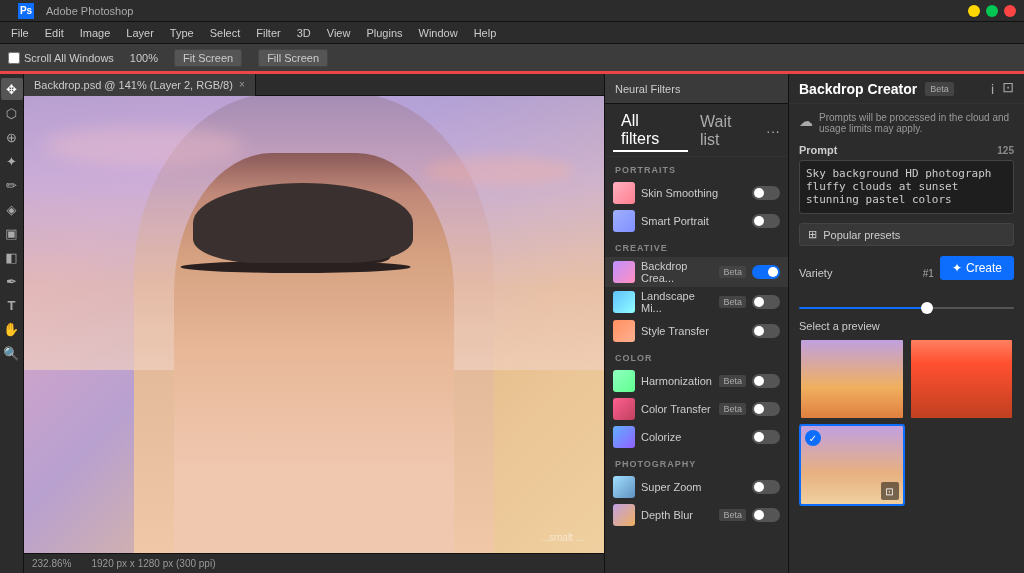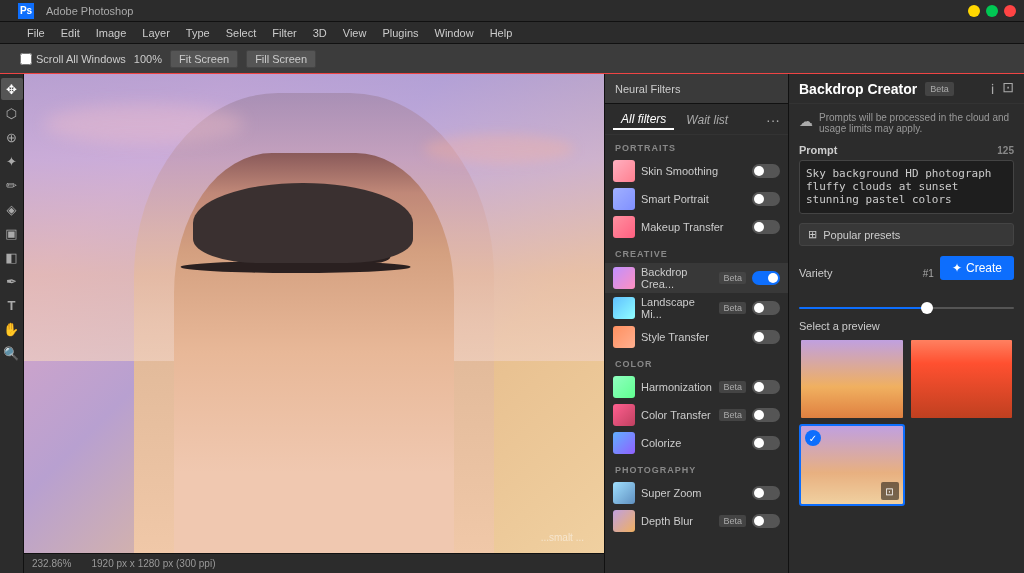--- a/index.html
+++ b/index.html
@@ -36,37 +36,37 @@
     #title-bar .win-btn.min { background: #ffd700; }
     #title-bar .win-btn.max { background: #00c853; }
     #title-bar .win-btn.close { background: #f44; }
 
     
     #menu-bar {
       height: 22px;
       background: #2c2c2c;
       display: flex;
       align-items: center;
-      padding: 0 20px;
+      padding: 0 4px;
       gap: 2px;
       border-bottom: 1px solid #111;
     }
     #menu-bar span {
       font-size: 11px; color: #ccc; padding: 2px 7px; cursor: pointer;
     }
 
     
     #toolbar {
       height: 30px;
       background: #3c3c3c;
       display: flex;
       align-items: center;
-      padding: 0 20px;
-      gap: 8px;
-      border-bottom: 1px solid #ef4444;
+      padding: 0 8px;
+      gap: 16px;
+      border-bottom: 3px solid #ef4444;
     }
     .toolbar-checkbox { display: flex; align-items: center; gap: 4px; font-size: 11px; color: #ccc; }
     .toolbar-checkbox input { width: 12px; height: 12px; }
     .toolbar-btn {
       background: #555;
       border: 1px solid #444;
       color: #ccc;
       font-size: 11px;
       padding: 2px 8px;
       cursor: pointer;
@@ -178,25 +178,24 @@
       font-size: 11px; color: #ccc;
       border-bottom: 1px solid #111;
     }
     #filter-tabs {
       display: flex; align-items: center;
       padding: 6px 8px 4px;
       gap: 4px;
       border-bottom: 1px solid #333;
     }
     .filter-tab {
-      font-size: 12px; color: #aaa;
+      font-size: 16px; color: #aaa;
       padding: 2px 8px;
       cursor: pointer;
       border-radius: 10px;
-      font-style: italic;
     }
     .filter-tab.active { color: #fff; border-bottom: 2px solid #fff; border-radius: 0; }
     .filter-tab-dots { margin-left: auto; font-size: 14px; color: #aaa; cursor: pointer; }
 
     #filter-list {
       flex: 1;
       overflow-y: auto;
       padding: 0;
     }
     .filter-section-label {
@@ -449,20 +448,26 @@
     <div class="tool-btn">◈</div>
     <div class="tool-btn">▣</div>
     <div class="tool-btn">◧</div>
     <div class="tool-btn">✒</div>
     <div class="tool-btn" style="font-weight:bold;">T</div>
     <div class="tool-btn">✋</div>
     <div class="tool-btn">🔍</div>
   </div>
 
   <div id="canvas-area">
+    <div id="tab-bar">
+      <div class="canvas-tab">
+        <span>Backdrop.psd @ 141% (Layer 2, RGB/8)</span>
+        <span class="close-tab">×</span>
+      </div>
+    </div>
     <div id="canvas-content">
       <div id="canvas-image">
 
         <div style="position:absolute;top:0;left:0;width:100%;height:60%;background:linear-gradient(180deg,#b0a0d8 0%,#c8b0e0 30%,#e8c0b0 70%,#f0d0c0 100%);opacity:0.7;"></div>
 
         <div style="position:absolute;top:30px;left:20px;width:200px;height:40px;background:rgba(255,200,200,0.3);border-radius:50%;filter:blur(8px);"></div>
         <div style="position:absolute;top:60px;right:30px;width:150px;height:30px;background:rgba(255,180,150,0.3);border-radius:50%;filter:blur(6px);"></div>
 
         <div style="position:absolute;bottom:0;left:50%;transform:translateX(-50%);width:280px;height:400px;background:linear-gradient(180deg,#8a5a5a 0%,#c08878 10%,#d4a080 25%,#e8b898 50%,#f0c8b0 80%);border-radius:35% 35% 0 0;"></div>
 
@@ -493,25 +498,20 @@
       <div class="filter-section-label">Portraits</div>
 
       <div class="filter-item">
         <div class="filter-thumb thumb-portraits-1"></div>
         <span class="filter-name">Skin Smoothing</span>
         <div class="toggle-switch"></div>
       </div>
       <div class="filter-item">
         <div class="filter-thumb thumb-portraits-2"></div>
         <span class="filter-name">Smart Portrait</span>
-        <div class="toggle-switch"></div>
-      </div>
-      <div class="filter-item">
-        <div class="filter-thumb thumb-portraits-3"></div>
-        <span class="filter-name">Makeup Transfer</span>
         <div class="toggle-switch"></div>
       </div>
 
       <div class="filter-section-label">Creative</div>
 
       <div class="filter-item active">
         <div class="filter-thumb thumb-creative-1"></div>
         <span class="filter-name">Backdrop Crea...</span>
         <span class="filter-badge">Beta</span>
         <div class="toggle-switch on"></div>

